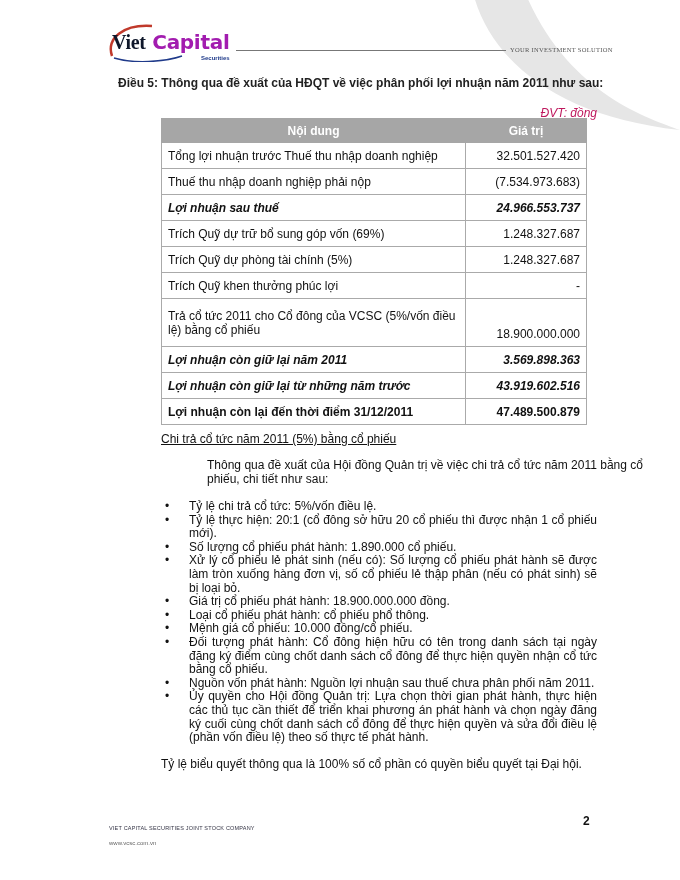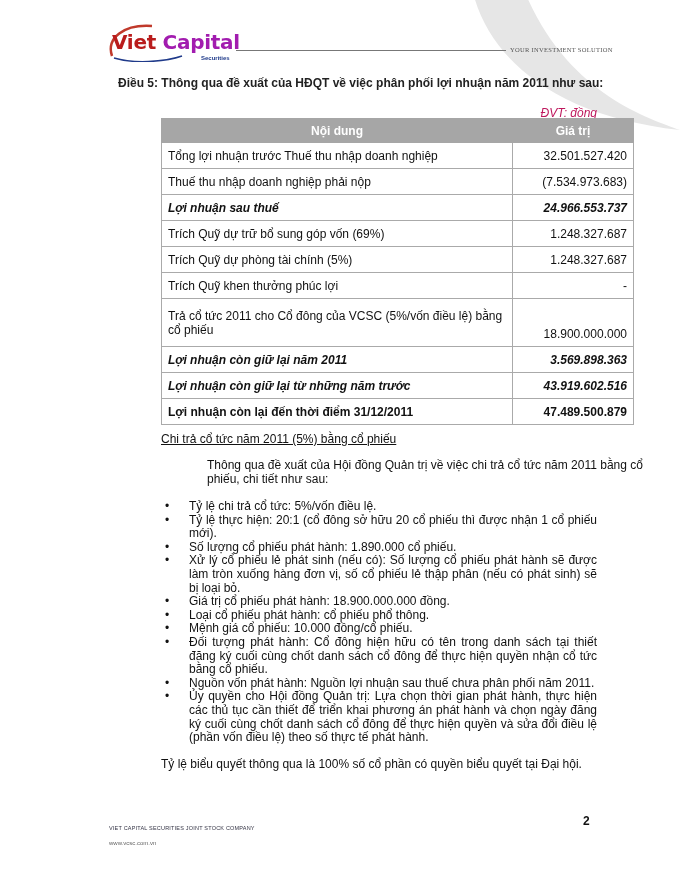--- a/index.html
+++ b/index.html
@@ -2,30 +2,30 @@
 <html><head>
 <meta charset="utf-8">
 <style>
   html, body { margin:0; padding:0; }
   body { width:680px; height:880px; background:#ffffff; position:relative; overflow:hidden;
          font-family:"Liberation Sans", sans-serif; color:#111; }
   .swoosh { position:absolute; left:440px; top:-120px; width:320px; height:300px; pointer-events:none; }
   .logo { position:absolute; left:104px; top:26px; width:140px; height:40px; }
   .logo-text { position:absolute; left:8px; top:4px; font-family:"DejaVu Sans", sans-serif; font-weight:bold;
                font-size:20px; letter-spacing:-0.3px; white-space:nowrap; }
-  .logo-viet { color:#b91c1c; }
+  .logo-viet { color:#0f172a;font-family:Liberation Serif, serif; }
   .logo-cap { color:#a21caf; font-weight:bold; }
   .logo-sub { position:absolute; left:97px; top:29px; font-size:6px; font-weight:bold; color:#1f3a8a; }
   .logo-arc { position:absolute; left:0; top:-4px; width:80px; height:40px; }
   .header-rule { position:absolute; left:236px; top:50px; width:270px; height:1px; background:#777; }
   .tagline { position:absolute; left:510px; top:46px; font-family:"Liberation Serif", serif; font-size:6.5px;
              color:#555; letter-spacing:0.3px; white-space:nowrap; }
   .article { position:absolute; left:118px; top:76px; font-size:12px; font-weight:bold; color:#222; white-space:nowrap; }
   .unit { position:absolute; right:83px; top:106px; font-size:12px; font-style:italic; color:#be185d; }
-  table.dist { position:absolute; left:161px; top:118px; width:473px; border-collapse:collapse; font-size:12px; }
+  table.dist { position:absolute; left:161px; top:118px; width:426px; border-collapse:collapse; font-size:12px; }
   table.dist th { background:#a6a6a6; color:#fff; font-weight:bold; height:21px; text-align:center; border:1px solid #a6a6a6; }
   table.dist td { border:1px solid #aaa; padding:0 6px; height:25px; color:#111; }
   table.dist td.val { text-align:right; width:108px; }
   table.dist tr.tall td { height:42px; }
   table.dist tr.tall td.val { vertical-align:bottom; padding-bottom:5px;margin-left:21px; }
   .bi { font-weight:bold; font-style:italic; }
   .b { font-weight:bold; }
   .section { position:absolute; left:161px; top:432px; font-size:12px; font-weight:normal; text-decoration:underline; }
   .intro { position:absolute; left:161px; top:458px; width:436px; font-size:12px; line-height:14px; text-align:justify;margin-left:46px; }
   ul.bullets { position:absolute; left:161px; top:500px; width:436px; margin:0; padding:0; list-style:none;
@@ -115,21 +115,21 @@
 <div class="section">Chi trả cổ tức năm 2011 (5%) bằng cổ phiếu</div>
 <div class="intro">Thông qua đề xuất của Hội đồng Quản trị về việc chi trả cổ tức năm 2011 bằng cổ phiếu, chi tiết như sau:</div>
 <ul class="bullets" id="bullets">
     <li><span class="dot">•</span><span>Tỷ lệ chi trả cổ tức: 5%/vốn điều lệ.</span></li>
     <li><span class="dot">•</span><span>Tỷ lệ thực hiện: 20:1 (cổ đông sở hữu 20 cổ phiếu thì được nhận 1 cổ phiếu mới).</span></li>
     <li><span class="dot">•</span><span>Số lượng cổ phiếu phát hành: 1.890.000 cổ phiếu.</span></li>
     <li><span class="dot">•</span><span>Xử lý cổ phiếu lẻ phát sinh (nếu có): Số lượng cổ phiếu phát hành sẽ được làm tròn xuống hàng đơn vị, số cổ phiếu lẻ thập phân (nếu có phát sinh) sẽ bị loại bỏ.</span></li>
     <li><span class="dot">•</span><span>Giá trị cổ phiếu phát hành: 18.900.000.000 đồng.</span></li>
     <li><span class="dot">•</span><span>Loại cổ phiếu phát hành: cổ phiếu phổ thông.</span></li>
     <li><span class="dot">•</span><span>Mệnh giá cổ phiếu: 10.000 đồng/cổ phiếu.</span></li>
-    <li><span class="dot">•</span><span>Đối tượng phát hành: Cổ đông hiện hữu có tên trong danh sách tại thiết đăng ký cuối cùng chốt danh sách cổ đông để thực hiện quyền nhận cổ tức bằng cổ phiếu.</span></li>
+    <li><span class="dot">•</span><span>Đối tượng phát hành: Cổ đông hiện hữu có tên trong danh sách tại ngày đăng ký điểm cùng chốt danh sách cổ đông để thực hiện quyền nhận cổ tức bằng cổ phiếu.</span></li>
     <li><span class="dot">•</span><span>Nguồn vốn phát hành: Nguồn lợi nhuận sau thuế chưa phân phối năm 2011.</span></li>
     <li><span class="dot">•</span><span>Ủy quyền cho Hội đồng Quản trị: Lựa chọn thời gian phát hành, thực hiện các thủ tục cần thiết để triển khai phương án phát hành và chọn ngày đăng ký cuối cùng chốt danh sách cổ đông để thực hiện quyền và sửa đổi điều lệ (phần vốn điều lệ) theo số thực tế phát hành.</span></li>
   </ul>
 <div class="vote">Tỷ lệ biểu quyết thông qua là 100% số cổ phần có quyền biểu quyết tại Đại hội.</div>
 
 <div class="page-num">2</div>
 <div class="foot-co">VIET CAPITAL SECURITIES JOINT STOCK COMPANY</div>
 <div class="foot-web">www.vcsc.com.vn</div>
 
 </body></html>

